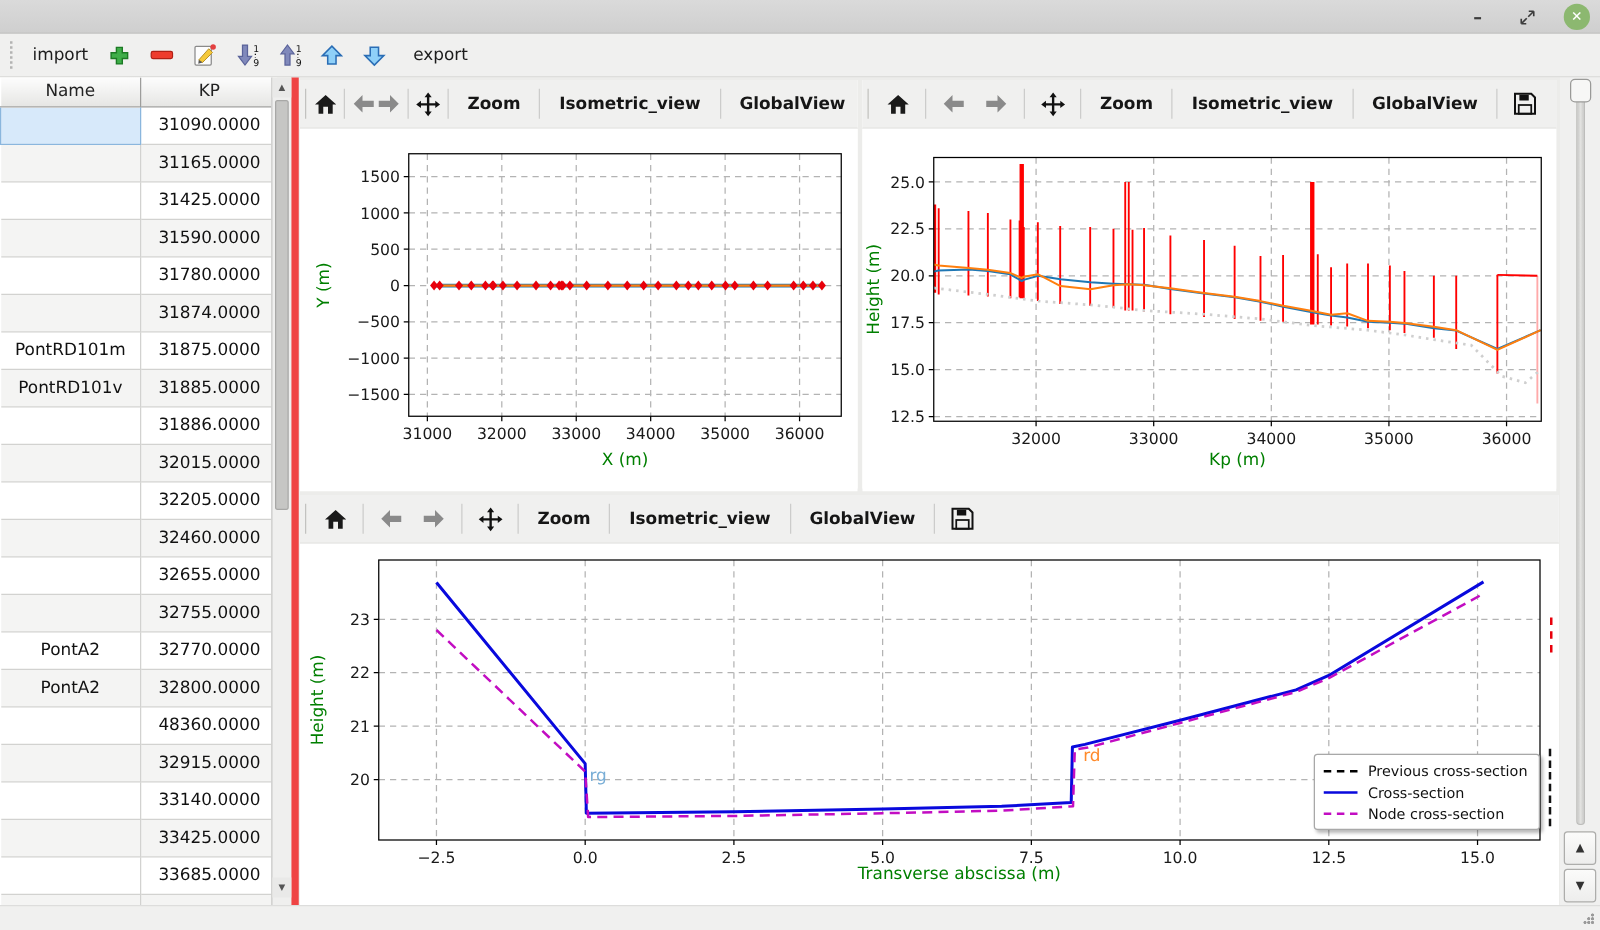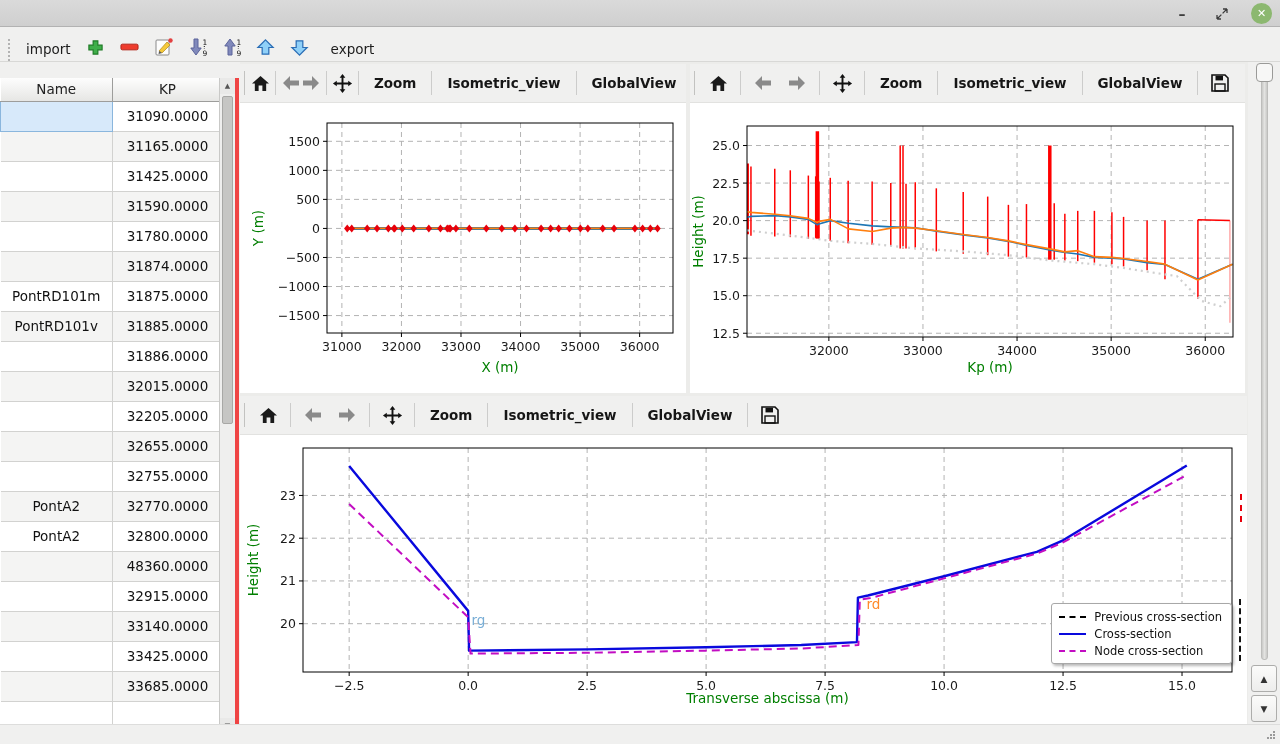--- a/index.html
+++ b/index.html
@@ -13,30 +13,30 @@
   .titlebar .title { position:absolute; left:0; right:0; top:5px; text-align:center;
     font-weight:bold; font-size:13px; color:#4d4d4d; }
   .win-controls { position:absolute; right:8px; top:0; height:27px; display:flex; align-items:center; gap:18px; }
   .win-btn { width:22px; height:22px; display:flex; align-items:center; justify-content:center;
     color:#3c3c3c; font-size:14px; cursor:default; }
   .win-btn.min { font-weight:bold; }
   .win-btn.close { background:#8cb870; border-radius:50%; color:#fff; font-size:11px; font-weight:bold; width:21px; height:21px; }
 
   
   .main-toolbar { position:absolute; left:0; top:27px; width:1280px; height:35px;
-    background:#f0f0ef; border-bottom:1px solid #d8d8d6; display:flex; align-items:flex-end; }
+    background:#f0f0ef; border-bottom:1px solid #d8d8d6; display:flex; align-items:center; }
   .tb-grip { height:22px; border-left:2px dotted #b3b3b3; margin:0 8px 0 8px; }
   .tb-text-btn { padding:4px 8px; font-size:13.5px; color:#1c1c1c; border-radius:3px; }
   .tb-icon-btn { width:30px; height:28px; display:flex; align-items:center; justify-content:center; margin:0 2px; border-radius:3px; }
 
   
   .content { position:absolute; left:0; top:62px; width:1280px; height:662px; }
 
   
-  .left-panel { position:absolute; left:0; top:0; width:239px; height:662px; background:#ececea; border-right:4px solid #ef4444;margin-top:16px; }
+  .left-panel { position:absolute; left:0; top:0; width:239px; height:662px; background:#ececea; border-right:6px solid #ef4444; }
   .geo-table { position:absolute; left:0; top:0; width:222px; border-collapse:collapse; background:#fff; table-layout:fixed; }
   .geo-table th { height:23px; font-weight:normal; font-size:13.5px; color:#222;
     background:linear-gradient(#fdfdfd,#e6e6e4); border:1px solid #9d9d9b; border-top:none; }
   .geo-table th:first-child { border-left:none; }
   .geo-table td { height:30px; border:1px solid #d2d2d0; border-top:none; text-align:center; font-size:13.5px; color:#111; overflow:hidden; white-space:nowrap; }
   .geo-table td:first-child { border-left:none; }
   .geo-table tr:nth-child(even) td { background:#f4f4f3; }
   .geo-table tr:nth-child(odd) td { background:#ffffff; }
   .geo-table td.selected { background:#d7e9fa !important; border:1px solid #8ab6dd; }
   .table-clip { position:absolute; left:0; top:0; width:222px; height:662px; overflow:hidden; background:#fff; }
@@ -202,20 +202,24 @@
                 <td></td>
                 <td>31886.0000</td>
               </tr>
               <tr>
                 <td></td>
                 <td>32015.0000</td>
               </tr>
               <tr>
                 <td></td>
                 <td>32205.0000</td>
+              </tr>
+              <tr>
+                <td></td>
+                <td>32460.0000</td>
               </tr>
               <tr>
                 <td></td>
                 <td>32655.0000</td>
               </tr>
               <tr>
                 <td></td>
                 <td>32755.0000</td>
               </tr>
               <tr>

